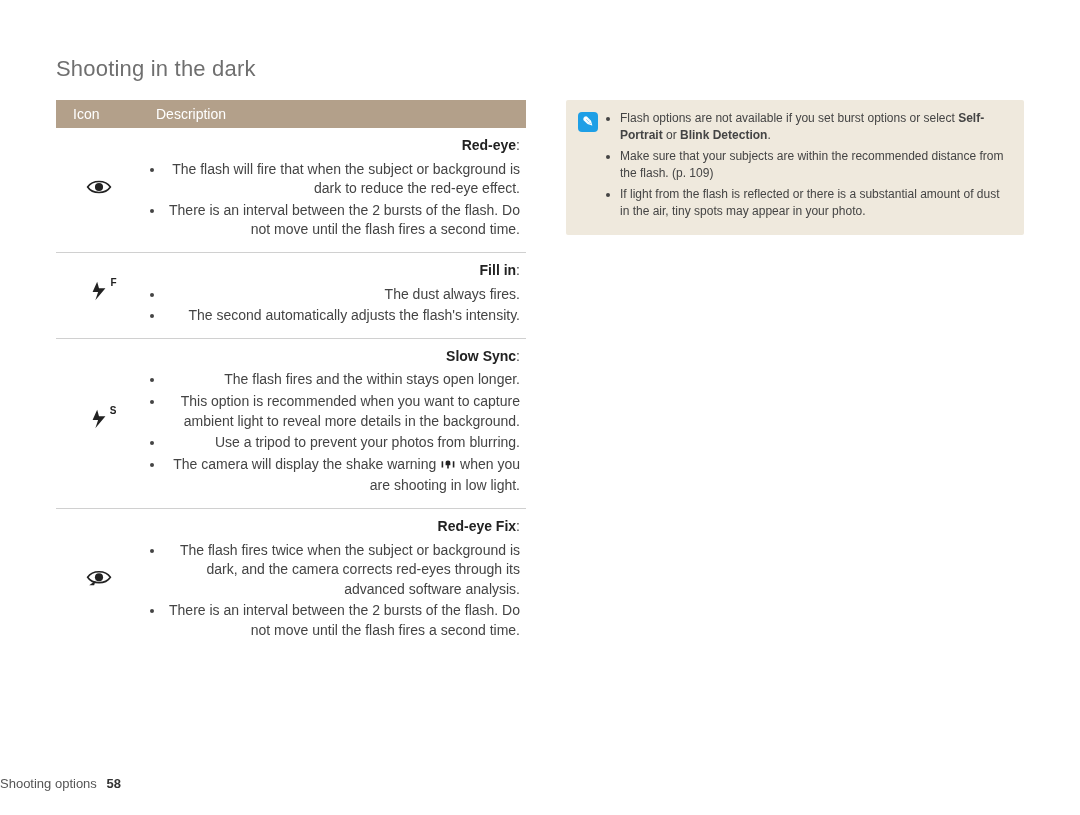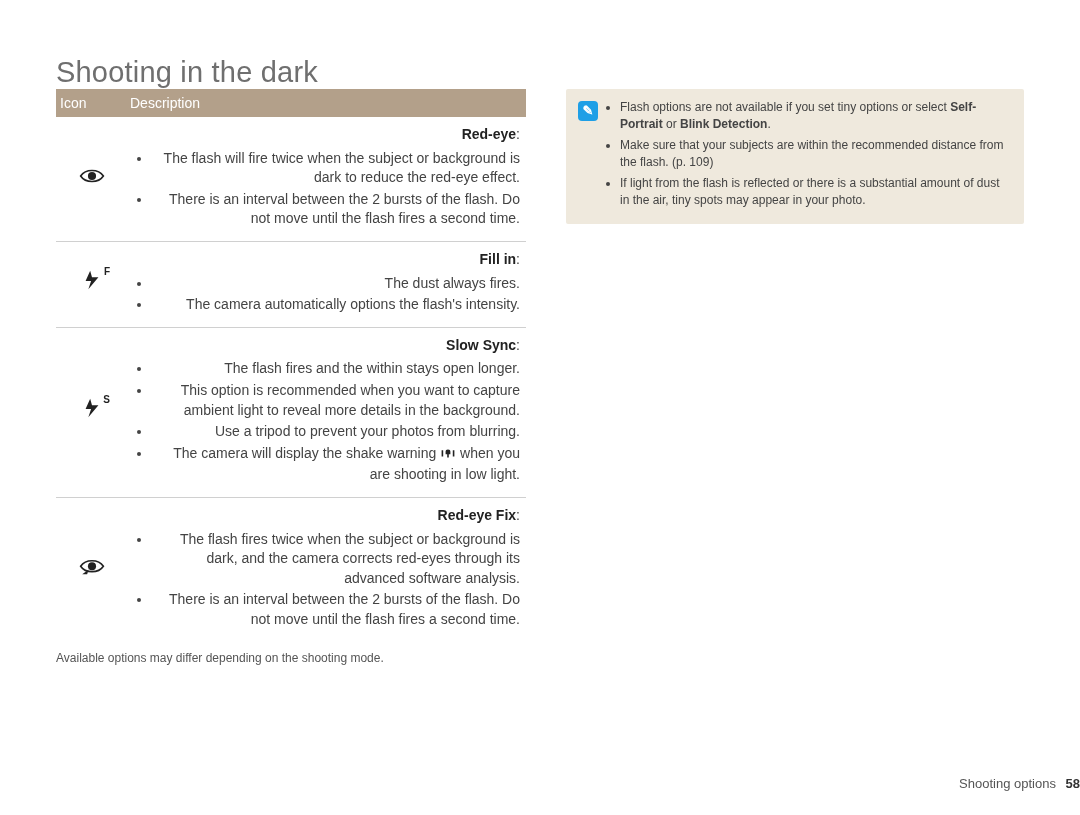--- a/index.html
+++ b/index.html
@@ -11,25 +11,26 @@
     width: 1080px;
     height: 815px;
     background: #ffffff;
     position: relative;
     font-family: Arial, Helvetica, sans-serif;
     color: #3a3a3a;
     box-sizing: border-box;
     padding: 56px 56px 0 56px;
   }
   .section-title {
-    font-size: 29px;
+    font-size: 22px;
     font-weight: 300;
     color: #6f6f6f;
     letter-spacing: 0.2px;
     font-family: "Arial Narrow", Arial, sans-serif;
+    margin-bottom: 18px;
   }
   .columns {
     display: flex;
     gap: 40px;
     align-items: flex-start;
   }
   .col-left {
     width: 470px;
   }
   .col-right {
@@ -38,21 +39,21 @@
   table.options {
     border-collapse: collapse;
     width: 100%;
   }
   table.options th {
     background: #b3a08a;
     color: #ffffff;
     text-align: left;
     font-weight: 400;
     font-size: 14px;
-    padding: 6px 8px 6px 4px;
+    padding: 6px 8px 6px 17px;
   }
   table.options th.icon-col { width: 58px; }
   table.options td {
     border-top: 1px solid #d0d0d0;
     vertical-align: middle;
     padding: 8px 6px 10px 8px;
     font-size: 14px;
     line-height: 1.4;
     color: #444;
     text-align: right;
@@ -110,21 +111,21 @@
     margin: 0;
     padding-left: 16px;
   }
   .note-box ul li { margin-bottom: 3px; }
   .note-bold { font-weight: 700; }
   .page-footer {
     position: absolute;
     bottom: 24px;
     left: 0;
     right: 0;
-    text-align: right;
+    text-align: left;
     font-size: 13px;
     color: #555;
   }
   .page-footer .pgnum { font-weight: 700; color: #333; margin-left: 6px; }
   .shake-icon {
     display: inline-block;
     width: 16px;
     vertical-align: -2px;
   }
   .icon-flash-f, .icon-flash-s {
@@ -165,40 +166,40 @@
           <tr>
             <td class="icon-cell">
               <svg class="eye-svg" viewBox="0 0 32 20">
                 <path d="M2 10 C8 1 24 1 30 10 C24 19 8 19 2 10 Z" fill="none" stroke="#222" stroke-width="2"></path>
                 <circle cx="16" cy="10" r="5" fill="#222"></circle>
               </svg>
             </td>
             <td>
               <span class="row-title">Red-eye</span><span>:</span>
               <ul class="bullets">
-                <li>The flash will fire twice when the subject or background is dark to reduce the red-eye effect.</li>
+                <li>The flash will fire that when the subject or background is dark to reduce the red-eye effect.</li>
                 <li>There is an interval between the 2 bursts of the flash. Do not move until the flash fires a second time.</li>
               </ul>
             </td>
           </tr>
 
           <tr>
             <td class="icon-cell">
               <span class="icon-flash-f">
                 <svg viewBox="0 0 24 24">
                     <path d="M10 2 L5 13 L11 13 L8 22 L19 9 L12 9 Z" fill="#222"></path>
                   </svg>
                 <span class="icon-flash-sup">F</span>
               </span>
             </td>
             <td>
               <span class="row-title">Fill in</span><span>:</span>
               <ul class="bullets">
                 <li>The dust always fires.</li>
-                <li>The camera automatically options the flash's intensity.</li>
+                <li>The second automatically adjusts the flash's intensity.</li>
               </ul>
             </td>
           </tr>
 
           <tr>
             <td class="icon-cell">
               <span class="icon-flash-s">
                 <svg viewBox="0 0 24 24">
                     <path d="M10 2 L5 13 L11 13 L8 22 L19 9 L12 9 Z" fill="#222"></path>
                   </svg>
@@ -231,31 +232,30 @@
               <span class="row-title">Red-eye Fix</span><span>:</span>
               <ul class="bullets">
                 <li>The flash fires twice when the subject or background is dark, and the camera corrects red-eyes through its advanced software analysis.</li>
                 <li>There is an interval between the 2 bursts of the flash. Do not move until the flash fires a second time.</li>
               </ul>
             </td>
           </tr>
         </tbody>
       </table>
 
-      <div class="footnote">Available options may differ depending on the shooting mode.</div>
     </div>
 
     <div class="col-right">
       <div class="note-box">
         <div class="note-icon">
           <div class="note-icon-inner">✎</div>
         </div>
         <ul>
           <li>
-            <span>Flash options are not available if you set tiny options or select </span><span class="note-bold">Self-Portrait</span><span> or </span><span class="note-bold">Blink Detection</span><span>.</span>
+            <span>Flash options are not available if you set burst options or select </span><span class="note-bold">Self-Portrait</span><span> or </span><span class="note-bold">Blink Detection</span><span>.</span>
           </li>
           <li>Make sure that your subjects are within the recommended distance from the flash. (p. 109)</li>
           <li>If light from the flash is reflected or there is a substantial amount of dust in the air, tiny spots may appear in your photo.</li>
         </ul>
       </div>
     </div>
 
   </div>
 
   <div class="page-footer">

